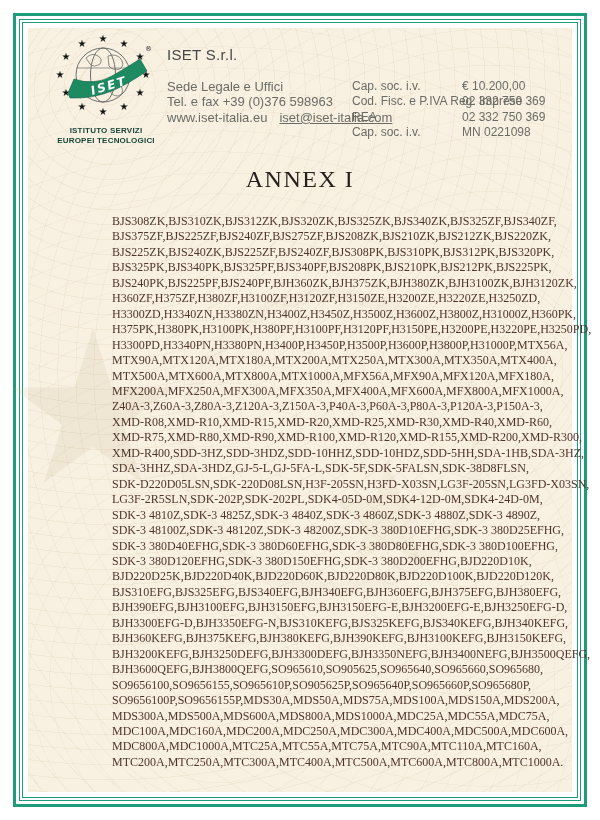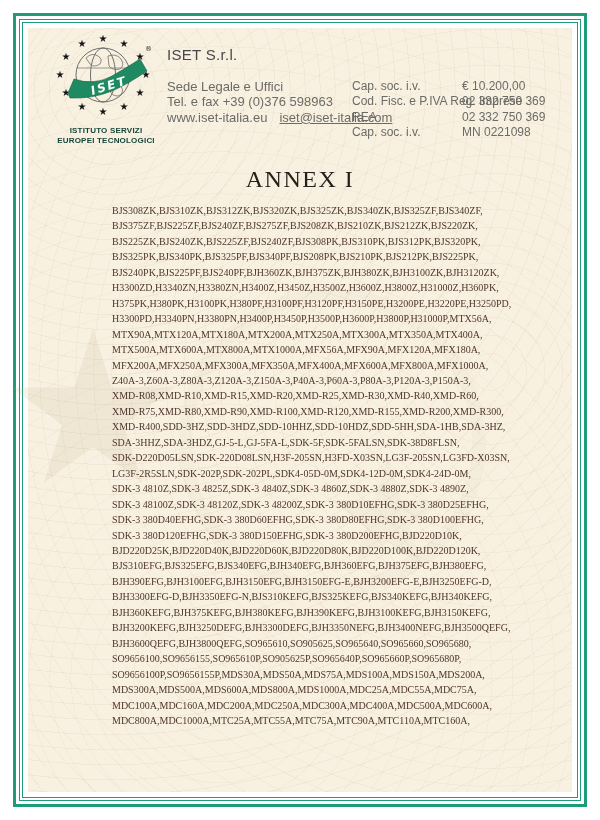--- a/index.html
+++ b/index.html
@@ -29,22 +29,22 @@
   .contact-block{position:absolute;left:139px;top:51px;font-size:13px;color:#6b6b66;}
   .contact-row{height:15.3px;line-height:15.3px;white-space:nowrap;}
   .email-link{text-decoration:underline;color:#6b6b66;margin-left:12px;}
   .registry-block{position:absolute;left:324px;top:51px;font-size:12px;color:#6b6b66;width:210px;}
   .registry-row{height:15.3px;line-height:15.3px;display:flex;}
   .registry-label{width:110px;white-space:nowrap;}
   .registry-value{white-space:nowrap;}
   
   .annex-title{position:absolute;left:0;top:138px;width:100%;text-align:center;
     font-family:"Liberation Serif",serif;font-size:24px;letter-spacing:1.5px;color:#26201a;}
-  .code-list{position:absolute;left:84px;top:175px;font-family:"Liberation Serif",serif;
-    font-size:10px;line-height:15.45px;color:#4e352c;}
+  .code-list{position:absolute;left:84px;top:186px;font-family:"Liberation Serif",serif;
+    font-size:12px;line-height:15.45px;color:#4e352c;}
   .code-line{white-space:nowrap;}
   svg text{font-family:"DejaVu Sans",sans-serif;}
 </style>
 </head>
 <body>
 
 <div class="page">
 
   <div class="frame-outer"></div>
   <div class="frame-mid"></div>
@@ -126,20 +126,21 @@
     </div>
 
     <div class="annex-title">ANNEX I</div>
 
     <div class="code-list">
         <div class="code-line">BJS308ZK,BJS310ZK,BJS312ZK,BJS320ZK,BJS325ZK,BJS340ZK,BJS325ZF,BJS340ZF,</div>
         <div class="code-line">BJS375ZF,BJS225ZF,BJS240ZF,BJS275ZF,BJS208ZK,BJS210ZK,BJS212ZK,BJS220ZK,</div>
         <div class="code-line">BJS225ZK,BJS240ZK,BJS225ZF,BJS240ZF,BJS308PK,BJS310PK,BJS312PK,BJS320PK,</div>
         <div class="code-line">BJS325PK,BJS340PK,BJS325PF,BJS340PF,BJS208PK,BJS210PK,BJS212PK,BJS225PK,</div>
         <div class="code-line">BJS240PK,BJS225PF,BJS240PF,BJH360ZK,BJH375ZK,BJH380ZK,BJH3100ZK,BJH3120ZK,</div>
+        <div class="code-line">H360ZF,H375ZF,H380ZF,H3100ZF,H3120ZF,H3150ZE,H3200ZE,H3220ZE,H3250ZD,</div>
         <div class="code-line">H3300ZD,H3340ZN,H3380ZN,H3400Z,H3450Z,H3500Z,H3600Z,H3800Z,H31000Z,H360PK,</div>
         <div class="code-line">H375PK,H380PK,H3100PK,H380PF,H3100PF,H3120PF,H3150PE,H3200PE,H3220PE,H3250PD,</div>
         <div class="code-line">H3300PD,H3340PN,H3380PN,H3400P,H3450P,H3500P,H3600P,H3800P,H31000P,MTX56A,</div>
         <div class="code-line">MTX90A,MTX120A,MTX180A,MTX200A,MTX250A,MTX300A,MTX350A,MTX400A,</div>
         <div class="code-line">MTX500A,MTX600A,MTX800A,MTX1000A,MFX56A,MFX90A,MFX120A,MFX180A,</div>
         <div class="code-line">MFX200A,MFX250A,MFX300A,MFX350A,MFX400A,MFX600A,MFX800A,MFX1000A,</div>
         <div class="code-line">Z40A-3,Z60A-3,Z80A-3,Z120A-3,Z150A-3,P40A-3,P60A-3,P80A-3,P120A-3,P150A-3,</div>
         <div class="code-line">XMD-R08,XMD-R10,XMD-R15,XMD-R20,XMD-R25,XMD-R30,XMD-R40,XMD-R60,</div>
         <div class="code-line">XMD-R75,XMD-R80,XMD-R90,XMD-R100,XMD-R120,XMD-R155,XMD-R200,XMD-R300,</div>
         <div class="code-line">XMD-R400,SDD-3HZ,SDD-3HDZ,SDD-10HHZ,SDD-10HDZ,SDD-5HH,SDA-1HB,SDA-3HZ,</div>
@@ -155,16 +156,17 @@
         <div class="code-line">BJH390EFG,BJH3100EFG,BJH3150EFG,BJH3150EFG-E,BJH3200EFG-E,BJH3250EFG-D,</div>
         <div class="code-line">BJH3300EFG-D,BJH3350EFG-N,BJS310KEFG,BJS325KEFG,BJS340KEFG,BJH340KEFG,</div>
         <div class="code-line">BJH360KEFG,BJH375KEFG,BJH380KEFG,BJH390KEFG,BJH3100KEFG,BJH3150KEFG,</div>
         <div class="code-line">BJH3200KEFG,BJH3250DEFG,BJH3300DEFG,BJH3350NEFG,BJH3400NEFG,BJH3500QEFG,</div>
         <div class="code-line">BJH3600QEFG,BJH3800QEFG,SO965610,SO905625,SO965640,SO965660,SO965680,</div>
         <div class="code-line">SO9656100,SO9656155,SO965610P,SO905625P,SO965640P,SO965660P,SO965680P,</div>
         <div class="code-line">SO9656100P,SO9656155P,MDS30A,MDS50A,MDS75A,MDS100A,MDS150A,MDS200A,</div>
         <div class="code-line">MDS300A,MDS500A,MDS600A,MDS800A,MDS1000A,MDC25A,MDC55A,MDC75A,</div>
         <div class="code-line">MDC100A,MDC160A,MDC200A,MDC250A,MDC300A,MDC400A,MDC500A,MDC600A,</div>
         <div class="code-line">MDC800A,MDC1000A,MTC25A,MTC55A,MTC75A,MTC90A,MTC110A,MTC160A,</div>
+        <div class="code-line">MTC200A,MTC250A,MTC300A,MTC400A,MTC500A,MTC600A,MTC800A,MTC1000A.</div>
       </div>
 
   </div>
 </div>
 
 </body></html>

